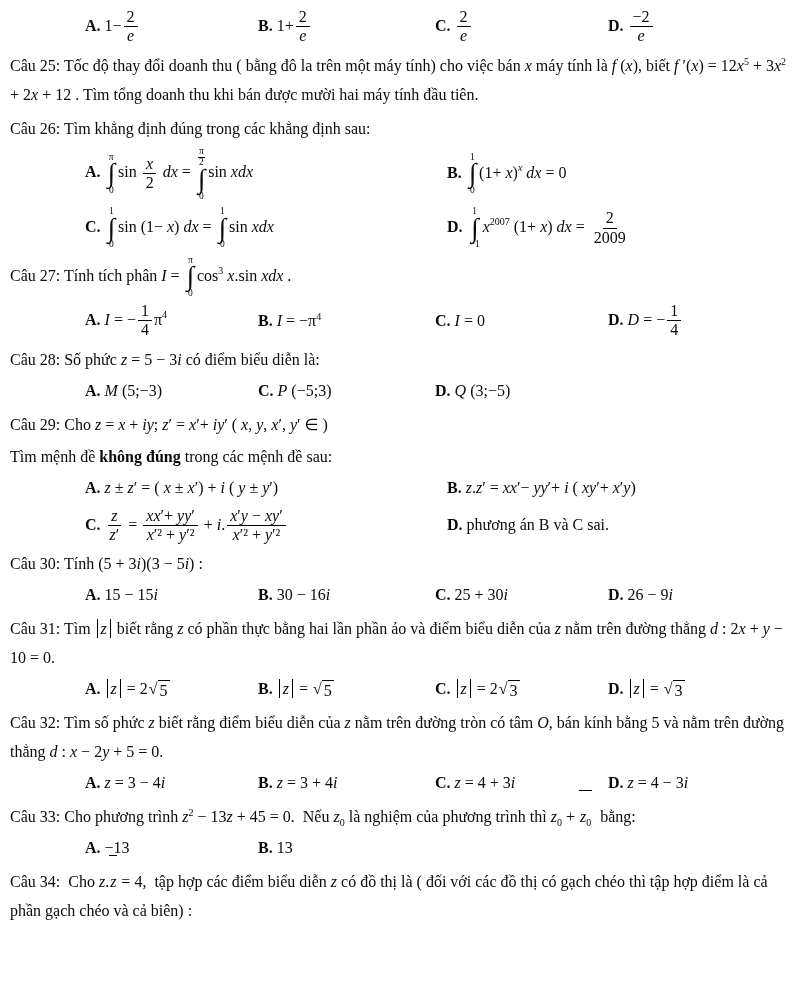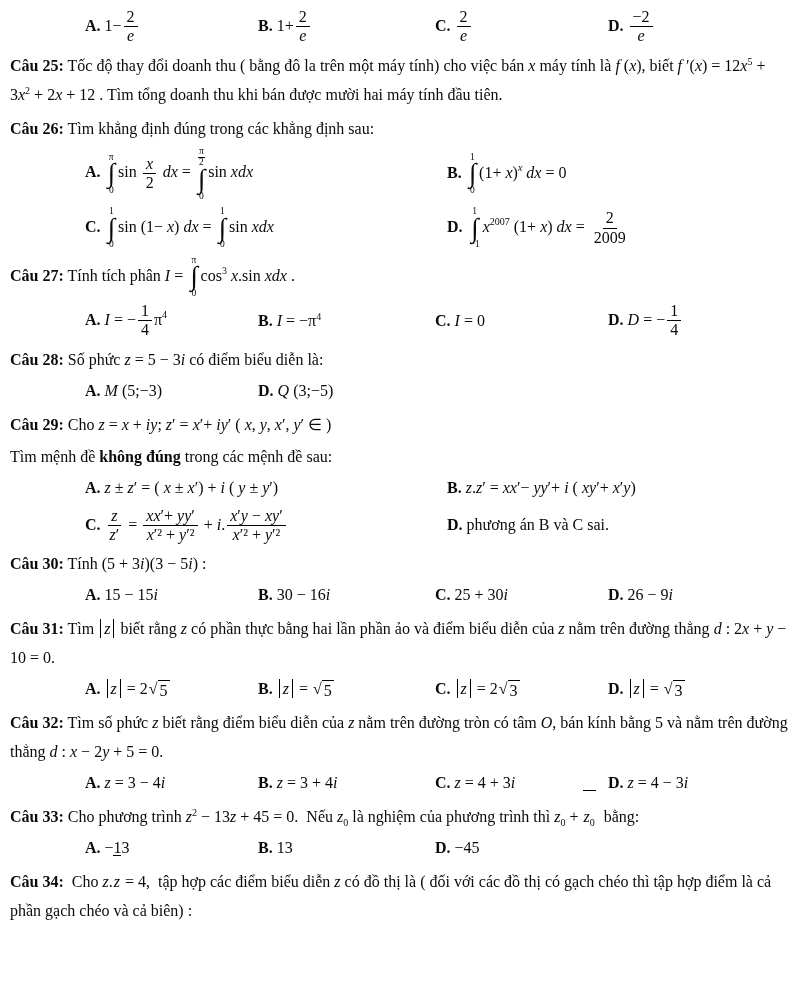--- a/index.html
+++ b/index.html
@@ -3,21 +3,21 @@
 <meta charset="utf-8">
 <style>
   html,body{margin:0;padding:0}
   body{
     width:800px;height:994px;overflow:hidden;background:#ffffff;color:#0a0a0a;
     font-family:"Liberation Serif",serif;font-size:16px;
   }
   #doc{padding:6px 12px 0 10px}
   .question{margin-bottom:5px}
   p.q-body{margin:3px 0;line-height:29px}
-  .q-label{font-weight:700}
+  .q-label{font-weight:400}
   .b{font-weight:700}
   .t{white-space:pre-wrap}
   .opts{display:grid;margin:2px 0 2px 75px;align-items:center;row-gap:5px}
   .opts.four{grid-template-columns:173px 177px 173px auto}
   .opts.two{grid-template-columns:362px auto}
   .option{line-height:28px}
   .okey{font-weight:700}
   sup,sub{font-size:10px;line-height:0}
   .frac{display:inline-flex;flex-direction:column;align-items:center;vertical-align:middle;line-height:1.15;margin:0 2px;text-align:center}
   .frac .num{border-bottom:1px solid #000;padding:0 3px}
@@ -119,20 +119,21 @@
           <div class="option"><span class="okey">D.</span> <span class="m"><i>D</i> = −</span><span class="frac">
               <span class="num">1</span>
               <span class="den">4</span>
             </span></div>
         </div>
       </div>
       <div class="question">
         <p class="q-body"><span class="q-label">Câu 28:</span> <span class="t">Số phức </span><span class="m"><i>z</i> = 5 − 3<i>i</i></span><span class="t"> có điểm biểu diễn là:</span></p>
         <div class="opts four">
           <div class="option"><span class="okey">A.</span> <span class="m"><i>M</i> (5;−3)</span></div>
+          <div class="option"><span class="okey">C.</span> <span class="m"><i>P</i> (−5;3)</span></div>
           <div class="option"><span class="okey">D.</span> <span class="m"><i>Q</i> (3;−5)</span></div>
         </div>
       </div>
       <div class="question">
         <p class="q-body"><span class="q-label">Câu 29:</span> <span class="t">Cho </span><span class="m"><i>z</i> = <i>x</i> + <i>iy</i>;  <i>z</i>′ = <i>x</i>′+ <i>iy</i>′  ( <i>x</i>, <i>y</i>, <i>x</i>′, <i>y</i>′ ∈   )</span></p>
         <p class="q-body"><span class="t">Tìm mệnh đề </span><span class="b">không đúng</span><span class="t"> trong các mệnh đề sau:</span></p>
         <div class="opts two">
           <div class="option"><span class="okey">A.</span> <span class="m"><i>z</i> ± <i>z</i>′ = ( <i>x</i> ± <i>x</i>′) + <i>i</i> ( <i>y</i> ± <i>y</i>′)</span></div>
           <div class="option"><span class="okey">B.</span> <span class="m"><i>z</i>.<i>z</i>′ = <i>xx</i>′− <i>yy</i>′+ <i>i</i> ( <i>xy</i>′+ <i>x</i>′<i>y</i>)</span></div>
           <div class="option"><span class="okey">C.</span> <span class="frac">
@@ -185,20 +186,19 @@
           <div class="option"><span class="okey">B.</span> <span class="m"><i>z</i> = 3 + 4<i>i</i></span></div>
           <div class="option"><span class="okey">C.</span> <span class="m"><i>z</i> = 4 + 3<i>i</i></span></div>
           <div class="option"><span class="okey">D.</span> <span class="m"><i>z</i> = 4 − 3<i>i</i></span></div>
         </div>
       </div>
       <div class="question">
         <p class="q-body"><span class="q-label">Câu 33:</span> <span class="t">Cho phương trình </span><span class="m"><i>z</i></span><sup>2</sup><span class="m"> − 13<i>z</i> + 45 = 0</span><span class="t">.  Nếu </span><span class="m"><i>z</i></span><sub>0</sub><span class="t"> là nghiệm của phương trình thì </span><span class="m"><i>z</i></span><sub>0</sub><span class="m"> + </span><span class="over"><span class="m"><i>z</i></span><sub>0</sub></span><span class="t">  bằng:</span></p>
         <div class="opts four">
           <div class="option"><span class="okey">A.</span> <span class="t">−13</span></div>
           <div class="option"><span class="okey">B.</span> <span class="t">13</span></div>
-          <div class="option"><span class="okey">D.</span> <span class="t">−45</span></div>
         </div>
       </div>
       <div class="question">
         <p class="q-body"><span class="q-label">Câu 34:</span> <span class="t"> Cho </span><span class="m"><i>z</i>.</span><span class="over"><i>z</i></span><span class="m"> = 4</span><span class="t">,  tập hợp các điểm biểu diễn </span><span class="m"><i>z</i></span><span class="t"> có đồ thị là ( đối với các đồ thị có gạch chéo thì tập hợp điểm là cả phần gạch chéo và cả biên) :</span></p>
       </div>
     </div>
 </main>
 
 </body></html>

